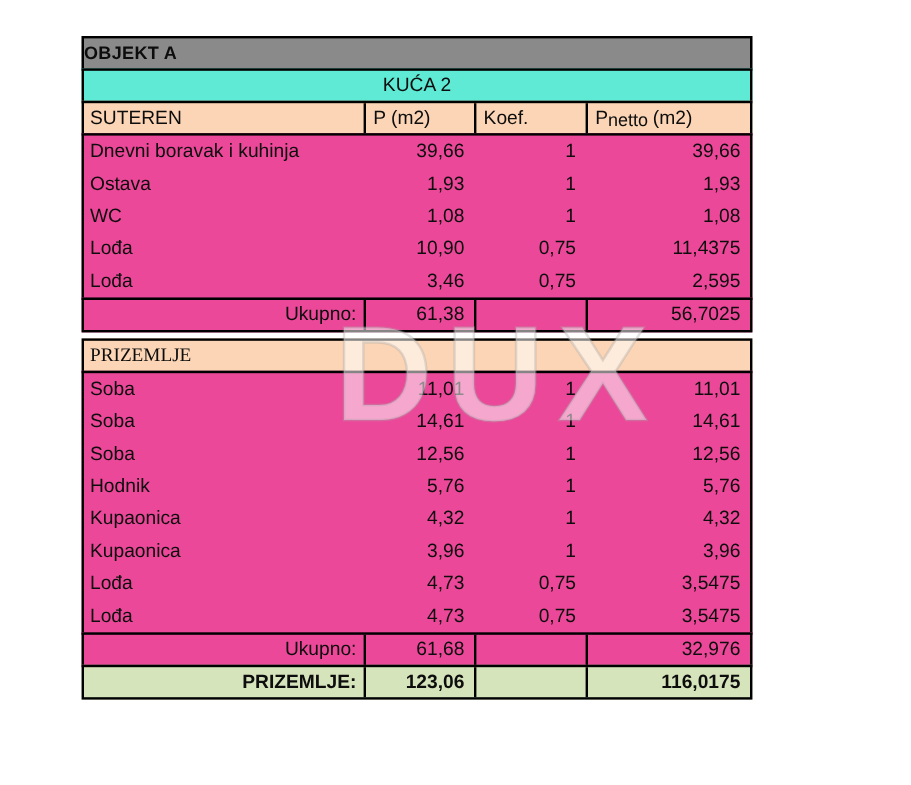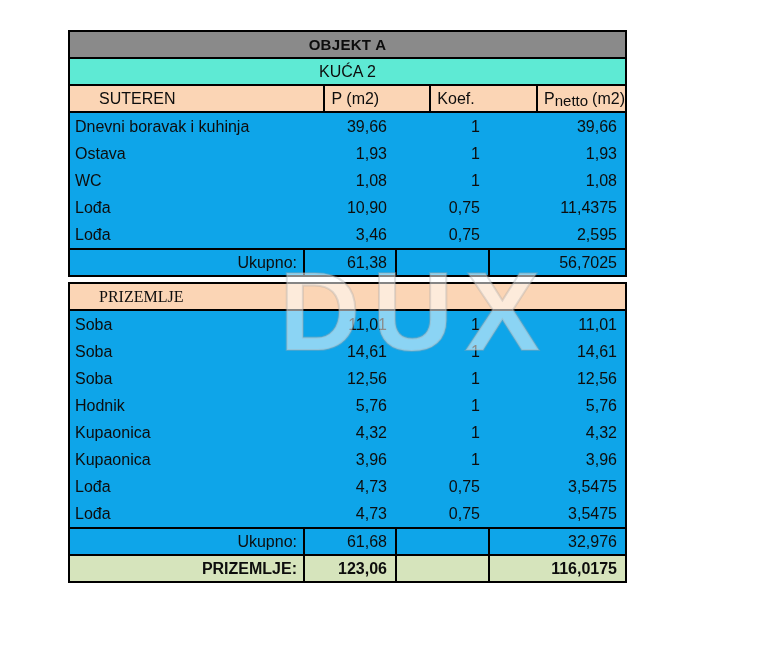--- a/index.html
+++ b/index.html
@@ -10,35 +10,35 @@
     font-family: "Liberation Sans", sans-serif;
     color: #0d0d0d;
     overflow: hidden;
   }
   .canvas { position: relative; width: 759px; height: 654px; }
   .sheet { position: absolute; left: 68px; top: 30px; width: 559px; z-index: 1; }
 
   .row { display: flex; align-items: center; font-size: 16px; }
 
   
-  .block { border: 2px solid #000; margin-top: -2px; background: #0ea5e9; }
+  .block { border: 2px solid #000; margin-top: -2px; background: #ec4899; }
   .block.first { margin-top: 0; }
   .gap-above { margin-top: 5px; }
 
   .title-row {
     height: 29px; background: #8a8a8a;
-    justify-content: center; font-weight: bold; font-size: 15px;
+    justify-content: flex-start; font-weight: bold; font-size: 15px;
     letter-spacing: 0.3px;
   }
   .subtitle-row {
     height: 29px; background: #5eead4;
     justify-content: center; font-size: 16px;
   }
   .header-row { height: 29px; background: #fbd5b5; }
-  .header-row .cell { height: 100%; display: flex; align-items: center; margin-left: 24px; }
+  .header-row .cell { height: 100%; display: flex; align-items: center; }
   .header-row .cell + .cell { border-left: 2px solid #000; }
 
   .c1 { width: 233px; }
   .c2 { width: 92px; }
   .c3 { width: 93px; }
   .c4 { flex: 1; }
 
   .name-cell { padding-left: 5px; text-align: left; overflow: hidden; white-space: nowrap; }
   .head-cell { padding-left: 6px; }
   .num-cell { text-align: right; padding-right: 8px; }

